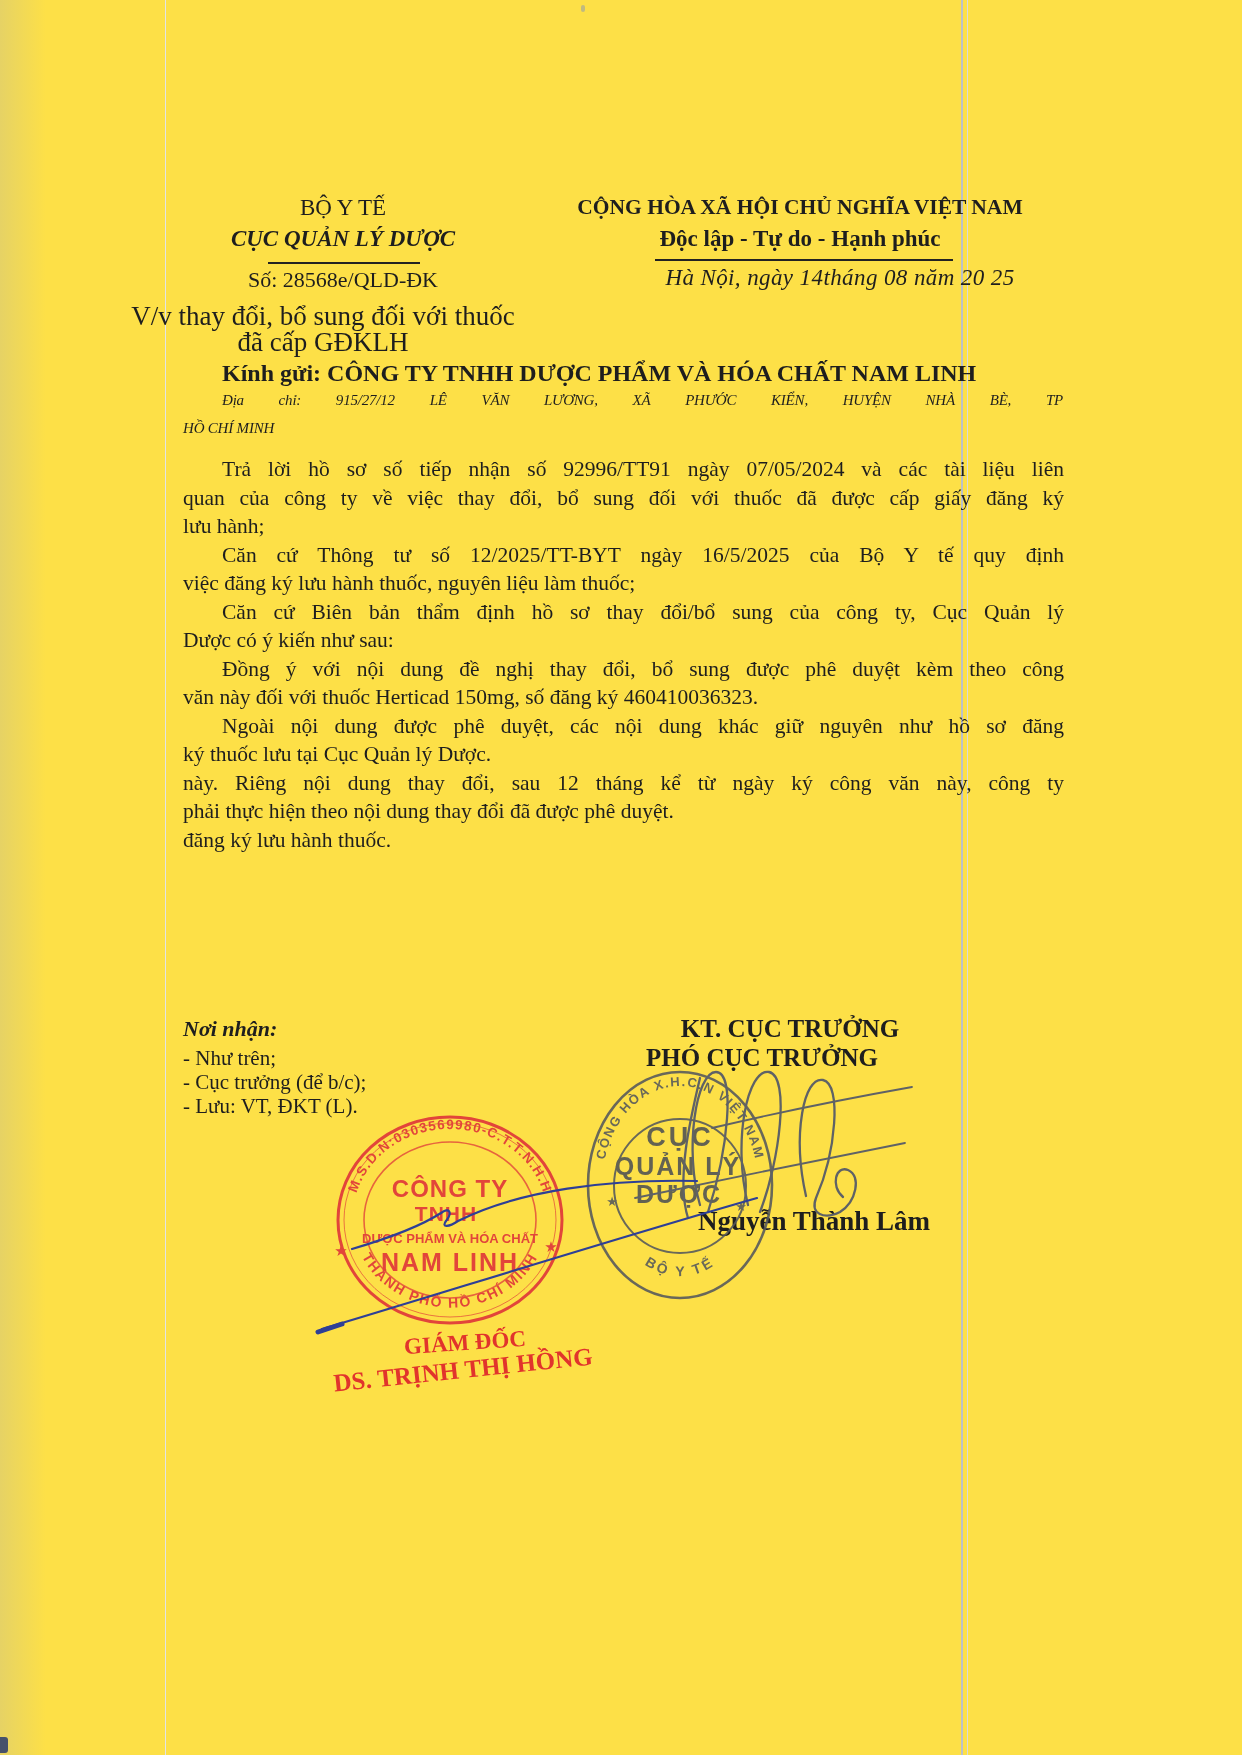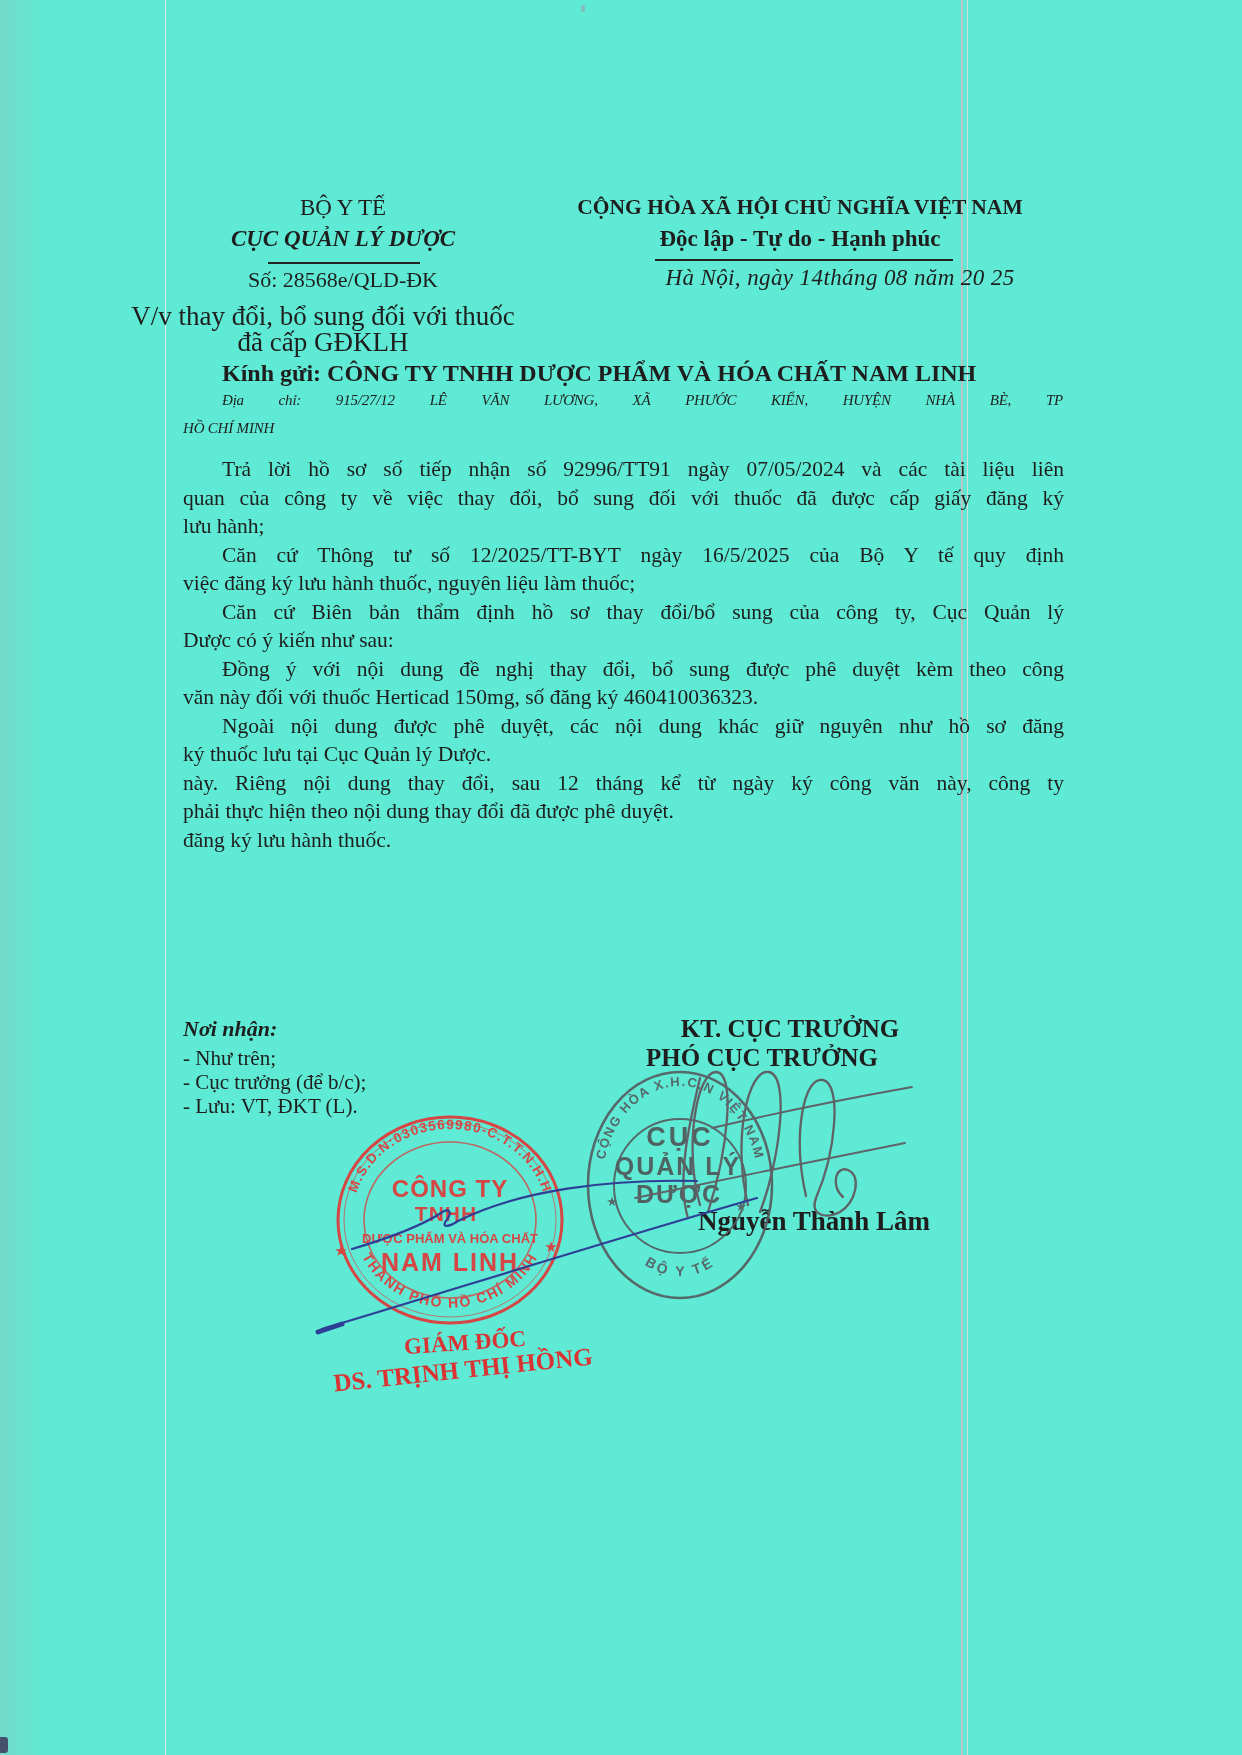--- a/index.html
+++ b/index.html
@@ -1,18 +1,18 @@
 <!DOCTYPE html>
 <html><head>
 <meta charset="utf-8">
 <style>
   html,body{margin:0;padding:0;background:#d9dbdd;}
   .page{
     position:relative;width:1242px;height:1755px;margin:0 auto;
-    background:#5eead4;overflow:hidden;
+    background:#fde047;overflow:hidden;
     font-family:"Liberation Serif",serif;color:#1e1e1e;
   }
   .abs{position:absolute;}
   
   .fold-line{position:absolute;top:0;height:1755px;pointer-events:none;}
   .edge-shade{position:absolute;left:0;top:0;width:46px;height:1755px;
     background:linear-gradient(90deg,rgba(170,174,178,.28),rgba(170,174,178,0));}
   
   .hdr{text-align:center;line-height:1.15;}
   .h-ministry{font-size:23px;}

